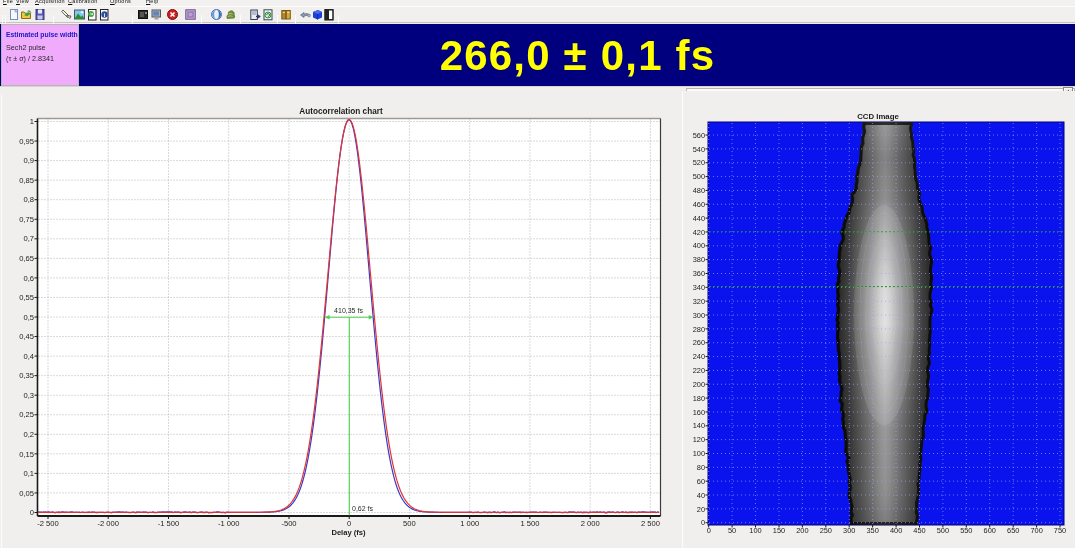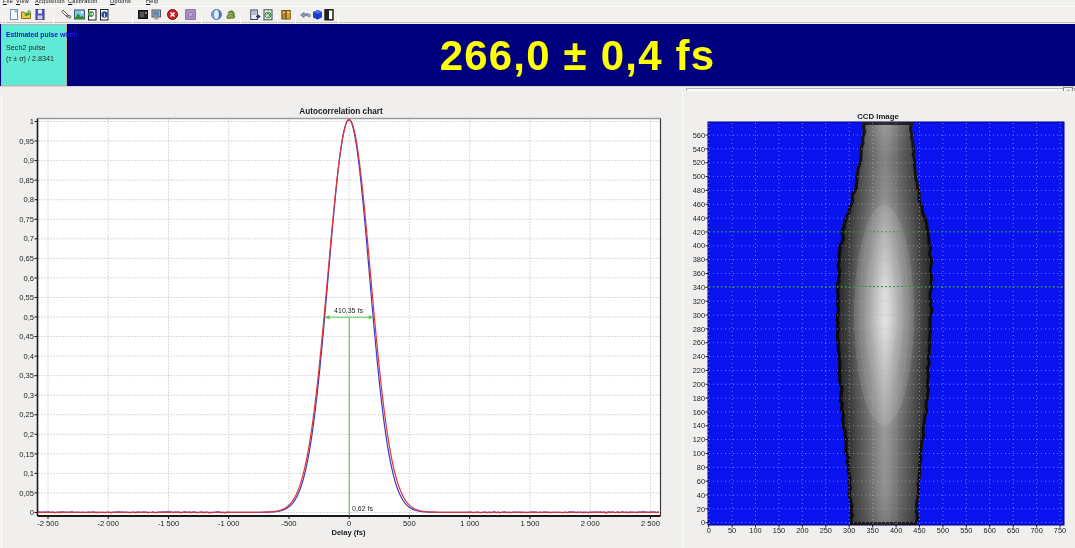--- a/index.html
+++ b/index.html
@@ -109,26 +109,26 @@
 <svg width="11" height="12" viewBox="0 0 11 12" style="position:absolute;left:312px;top:9px">
     <path d="M1 3 L6 1 L10 3 L10 8.5 L5.5 10.5 L1 8.5 Z" fill="#1a3fd4"></path>
     <path d="M1 3 L5.5 5 L10 3 L6 1 Z" fill="#4a6ae8"></path>
     <path d="M5.5 5 L5.5 10.5" stroke="#0a2aa0" stroke-width="0.8"></path>
   </svg>
 <svg width="11" height="12" viewBox="0 0 11 12" style="position:absolute;left:324px;top:9px">
     <rect x="1" y="0.8" width="8" height="10" fill="#fff" stroke="#111" stroke-width="1.4"></rect>
     <path d="M1 0.8 h4 v10 h-4 Z" fill="#222"></path>
   </svg>
 <div style="position:absolute;left:0;top:24px;width:1075px;height:62px;background:#00007e"></div>
-<div style="position:absolute;left:1px;top:24px;width:66px;height:62px;background:#5eead4;border:1px solid #b8b6b0">
+<div style="position:absolute;left:1px;top:24px;width:78px;height:62px;background:#f0abfc;border:1px solid #b8b6b0">
   <div style="position:absolute;left:4px;top:6px;font-size:6.8px;font-weight:bold;color:#1818c8;white-space:nowrap">Estimated pulse width</div>
   <div style="position:absolute;left:4px;top:18px;font-size:7.2px;color:#2a2a2a;white-space:nowrap">Sech2 pulse</div>
   <div style="position:absolute;left:4px;top:29px;font-size:7.2px;color:#2a2a2a;white-space:nowrap">(τ ± σ) / 2.8341</div>
 </div>
-<div style="position:absolute;left:80px;top:24px;width:995px;height:62px;background:#00007e;color:#ffff00;font-weight:bold;font-size:42px;text-align:center;line-height:64px;letter-spacing:1.2px">266,0 ± 0,4 fs</div>
+<div style="position:absolute;left:80px;top:24px;width:995px;height:62px;background:#00007e;color:#ffff00;font-weight:bold;font-size:42px;text-align:center;line-height:64px;letter-spacing:1.2px">266,0 ± 0,1 fs</div>
 <div style="position:absolute;left:0;top:86px;width:1075px;height:9px;background:#f0efed;border-top:1px solid #d8d6d2"></div>
 <div style="position:absolute;left:686px;top:88px;width:389px;height:7px;background:#fafaf8;border:1px solid #b8b6b2"></div>
 <div style="position:absolute;left:1063px;top:87px;width:10px;height:9px;background:#ece9e4;border:1px solid #8a8884;box-shadow:inset 1px 1px 0 #fff">
     <div style="position:absolute;left:2px;top:2px;width:0;height:0;border-top:2px solid transparent;border-bottom:2px solid transparent;border-right:3px solid #333"></div>
   </div>
 <svg width="682" height="453" viewBox="0 95 682 453" style="position:absolute;left:0;top:95px">
 <rect x="1" y="95" width="681" height="453" fill="#f0efed"></rect>
 <rect x="1" y="95" width="1.2" height="453" fill="#fbfbfa"></rect>
 <text x="341" y="114" text-anchor="middle" font-size="8.2" font-weight="bold" fill="#1c1c1c">Autocorrelation chart</text>
 <rect x="37.5" y="118.5" width="623.0" height="397.5" fill="#ffffff" stroke="none"></rect>

